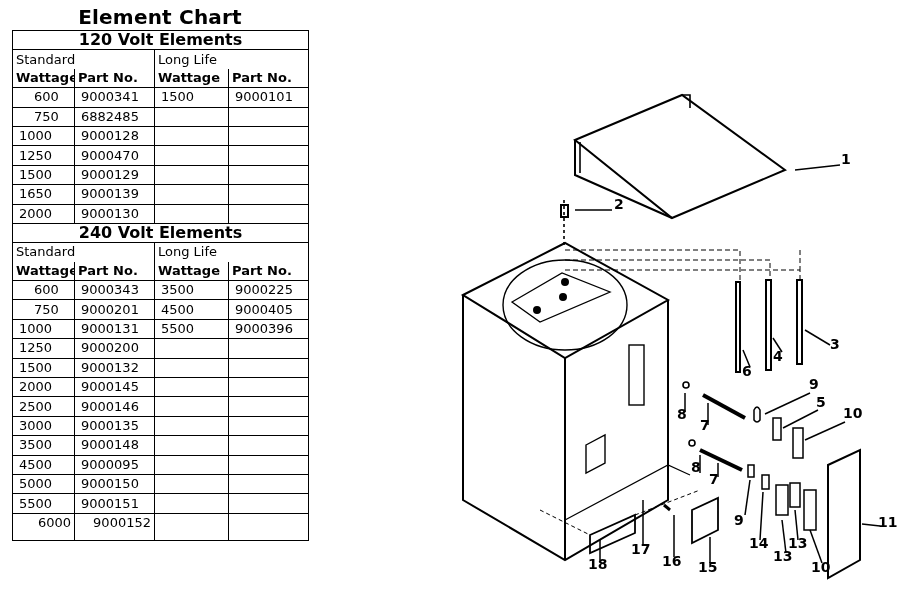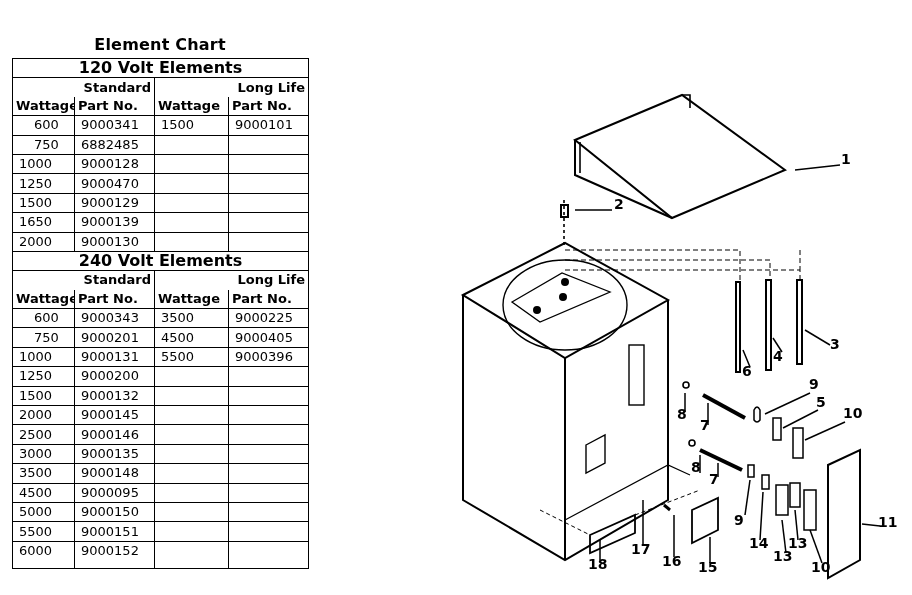--- a/index.html
+++ b/index.html
@@ -1,30 +1,30 @@
 <!DOCTYPE html>
 <html><head>
 <meta charset="utf-8">
 <style>
   html, body { margin: 0; padding: 0; background: #ffffff; }
   body { width: 912px; height: 595px; position: relative; overflow: hidden;
          font-family: "DejaVu Sans", sans-serif; color: #000; }
   .chart-wrap { position: absolute; left: 12px; top: 4px; width: 296px; }
-  .chart-title { text-align: center; font-weight: bold; font-size: 16px; letter-spacing: 0.2px;
-                 height: 26px; line-height: 26px; margin-top: 28px; }
+  .chart-title { text-align: center; font-weight: bold; font-size: 20px; letter-spacing: 0.2px;
+                 height: 26px; line-height: 26px; }
   table.elem { border-collapse: collapse; width: 296px; table-layout: fixed; font-size: 13px; }
   table.elem td { border: 1.5px solid #000; padding: 0 3px; height: 18.4px; line-height: 18px;
                   white-space: nowrap; overflow: hidden; }
   table.elem td.sec { text-align: center; font-weight: bold; font-size: 16px; }
-  table.elem td.grp { text-align: right; font-weight: bold; border-bottom: none; }
+  table.elem td.grp { text-align: left; font-weight: normal; border-bottom: none; }
   table.elem td.hdr { text-align: left; font-weight: bold; border-top: none; margin-top: 8px; }
   table.elem td.wat { text-align: left; padding-left: 6px; }
   table.elem td.wat.c { text-align: center; padding-left: 9px; }
   table.elem td.pn { text-align: left; padding-left: 6px; }
-  table.elem tr.last td { height: 26px; vertical-align: top; }
+  table.elem tr.last td { height: 26px; vertical-align: top; text-align: right; }
   .diagram { position: absolute; left: 440px; top: 0; width: 472px; height: 595px; }
   .callout { position: absolute; font-size: 14px; font-weight: bold; font-family: "DejaVu Sans", sans-serif; }
 </style>
 </head>
 <body>
 
 <div class="chart-wrap">
   <div class="chart-title">Element Chart</div>
   <table class="elem">
     <colgroup>

